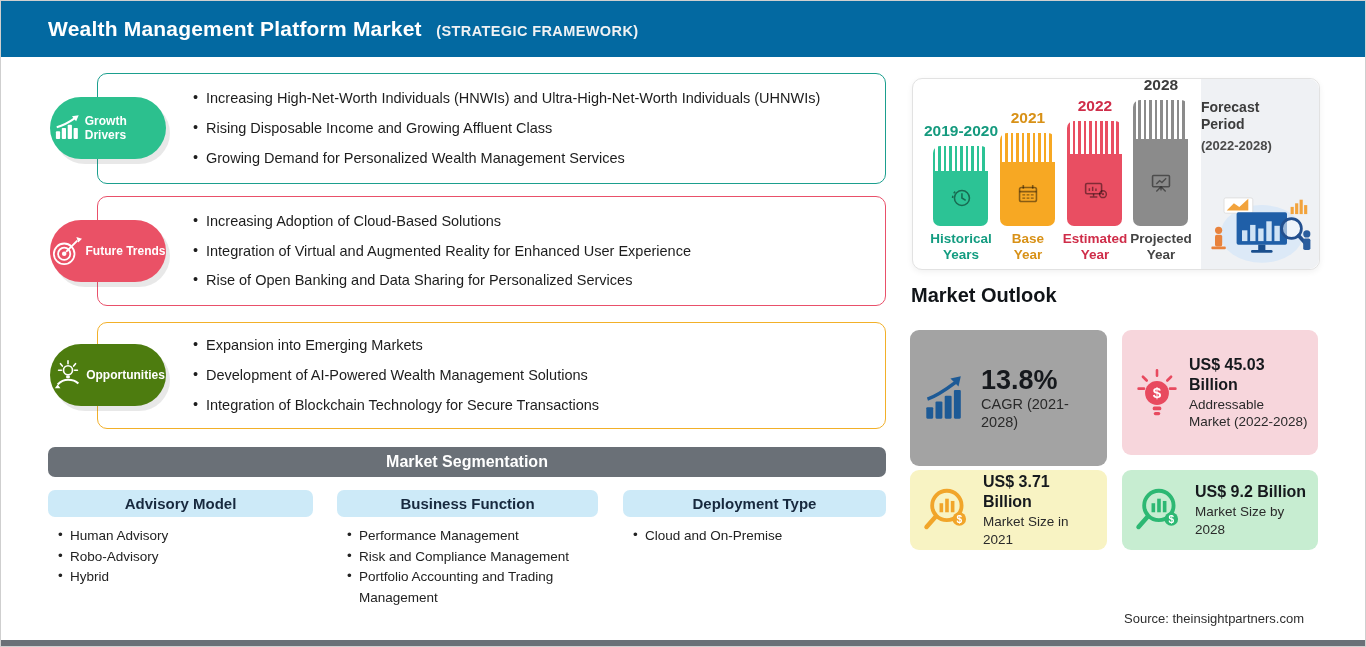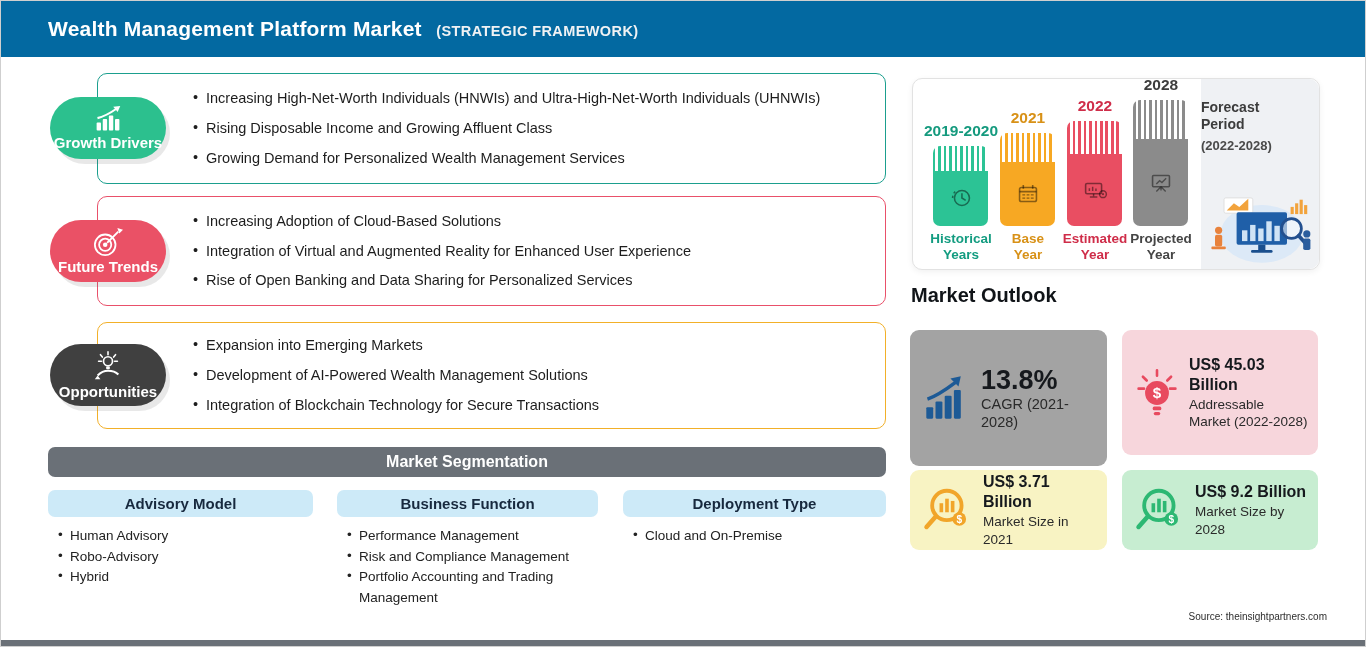--- a/index.html
+++ b/index.html
@@ -27,25 +27,25 @@
               box-sizing:border-box;background:#fff;}
   .box-0{top:73px;height:111px;border-color:#1b9f8e;}
   .box-1{top:196px;height:110px;border-color:#e9506a;}
   .box-2{top:322px;height:107px;border-color:#f2b029;}
   .driver-box ul{margin:0;padding:0 18px 0 95px;list-style:none;height:100%;
                  display:flex;flex-direction:column;justify-content:center;gap:13px;}
   .driver-box li{font-size:14.5px;color:#1d1d1d;position:relative;padding-left:13px;line-height:1.15;}
   .driver-box li::before{content:"•";position:absolute;left:0;top:-1px;}
 
   .badge{position:absolute;width:116px;height:62px;border-radius:31px;display:flex;
-         flex-direction:column;align-items:center;justify-content:center;gap:1px;color:#fff;
-         font-weight:bold;font-size:15px;z-index:4;box-shadow:4px 5px 0 rgba(90,90,90,.14);}
+         align-items:center;justify-content:center;gap:1px;color:#fff;
+         font-weight:bold;font-size:12px;z-index:4;box-shadow:4px 5px 0 rgba(90,90,90,.14);}
   .badge-0{left:50px;top:97px;background:#2cc08e;}
   .badge-1{left:50px;top:220px;background:#ea5166;}
-  .badge-2{left:50px;top:344px;background:#404040;}
+  .badge-2{left:50px;top:344px;background:#4d7c0f;}
 
   
   .seg-bar{position:absolute;left:48px;top:447px;width:838px;height:30px;background:#6a7077;
            border-radius:7px;display:flex;align-items:center;justify-content:center;
            color:#fff;font-size:16px;font-weight:bold;}
   .seg-col{position:absolute;top:490px;}
   .col-0{left:48px;width:265px;} .col-1{left:337px;width:261px;} .col-2{left:623px;width:263px;}
   .seg-head{height:27px;background:#cdeaf8;border-radius:7px;display:flex;align-items:center;
             justify-content:center;font-weight:bold;font-size:15px;color:#17293e;}
   .seg-items{margin:9px 0 0;padding:0 0 0 10px;list-style:none;}
@@ -77,21 +77,21 @@
   .ocard-0{left:910px;top:330px;width:197px;height:136px;background:#a3a3a3;}
   .ocard-1{left:1122px;top:330px;width:196px;height:125px;background:#f7d6dc;}
   .ocard-2{left:910px;top:470px;width:197px;height:80px;background:#f8f3c3;}
   .ocard-3{left:1122px;top:470px;width:196px;height:80px;background:#c7edd1;}
   .otext{flex:1;}
   .oval{font-weight:bold;color:#16191d;font-size:16px;line-height:20px;}
   .ocard-0 .oval{font-size:27px;line-height:30px;}
   .odesc{font-size:13.5px;color:#2a2a2a;line-height:17.5px;margin-top:1px;}
   .ocard-0 .odesc{font-size:14.5px;}
 
-  .source{position:absolute;top:611px;right:39px;font-size:10px;color:#2e2e2e;text-align:center;}
+  .source{position:absolute;top:611px;right:62px;font-size:13px;color:#2e2e2e;text-align:center;}
   .footer-bar{position:absolute;bottom:0;left:0;width:100%;height:7px;background:#6a7077;}
 </style>
 </head>
 <body>
 
 <div class="page">
   <div class="frame"></div>
 
   <div class="header">
     <div>

